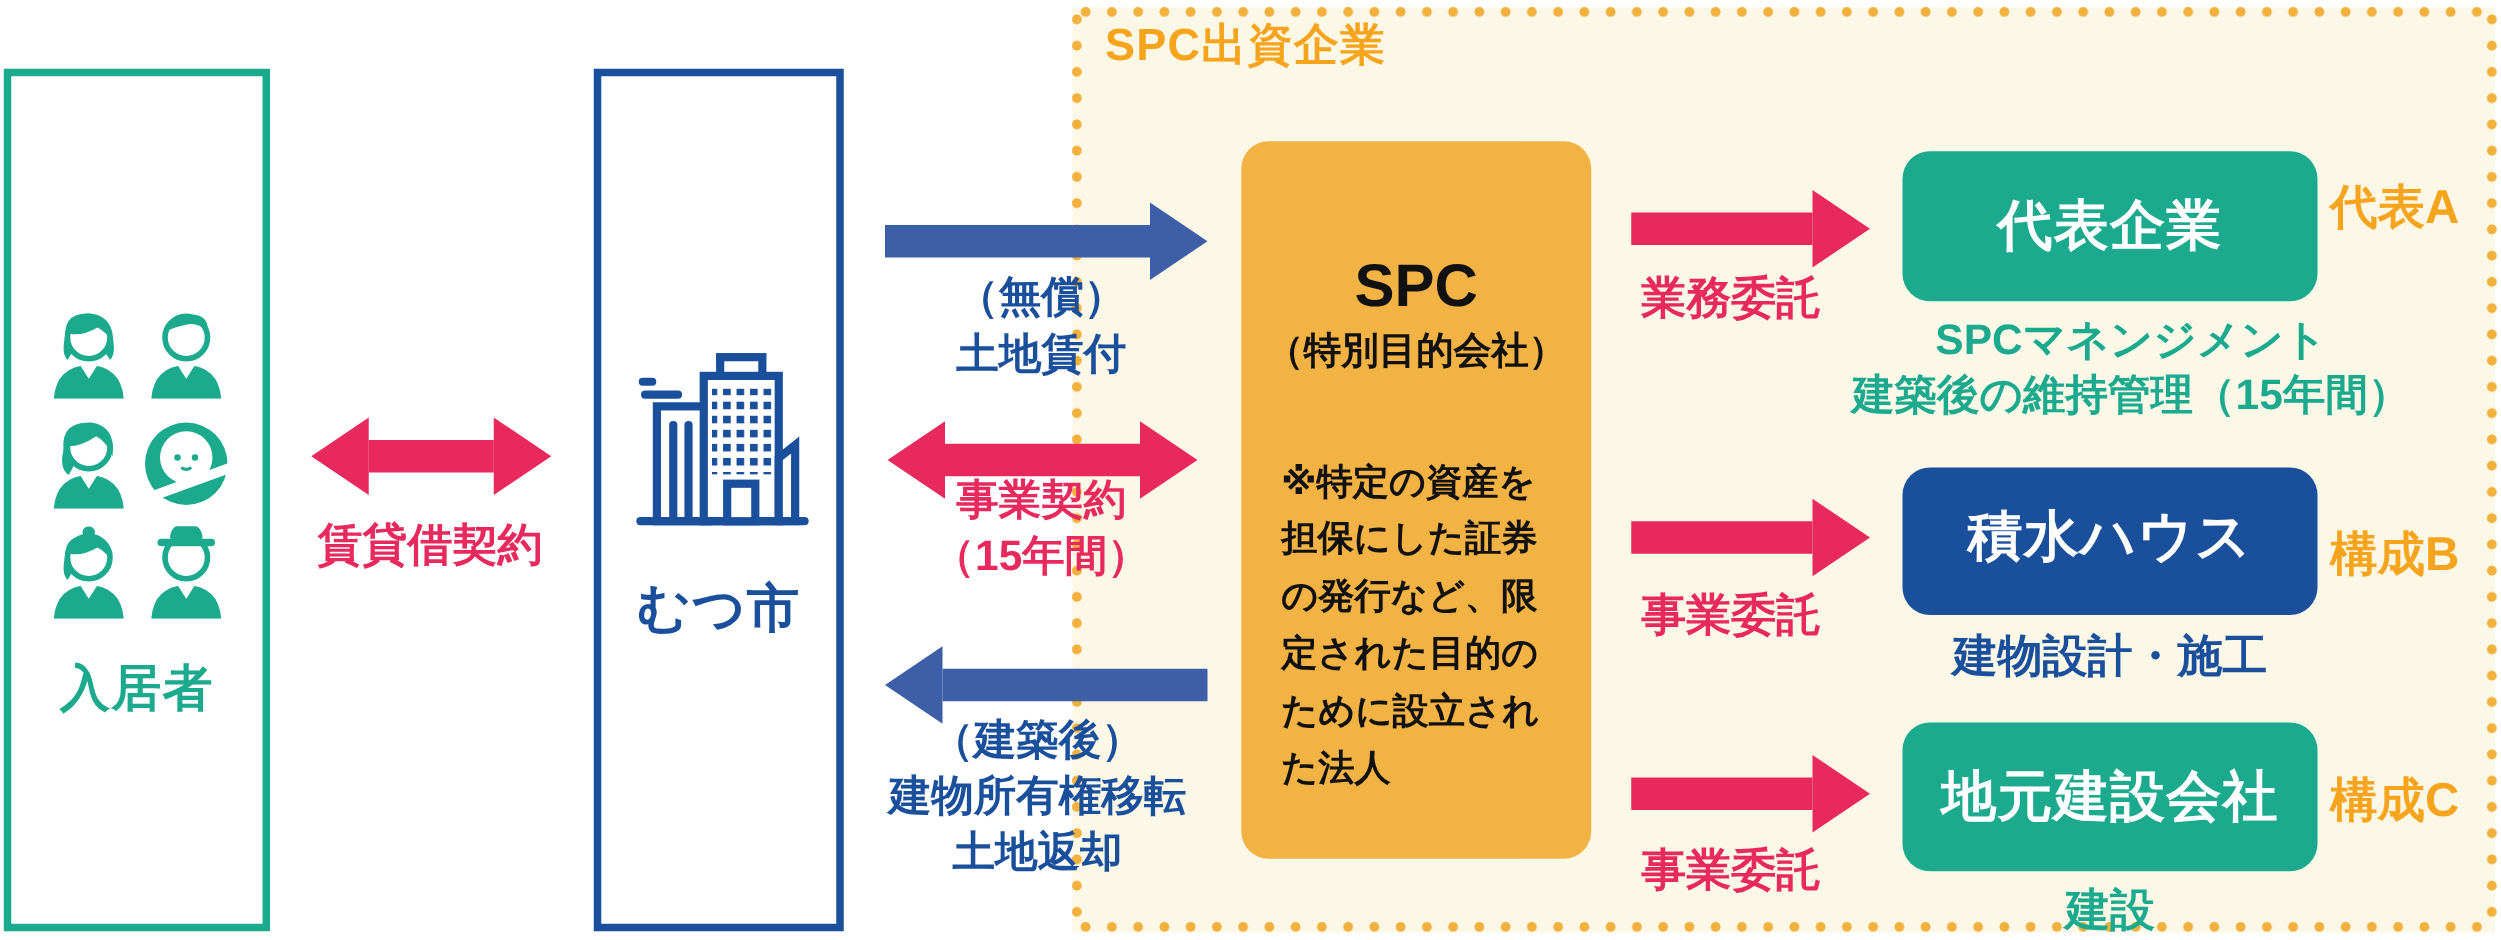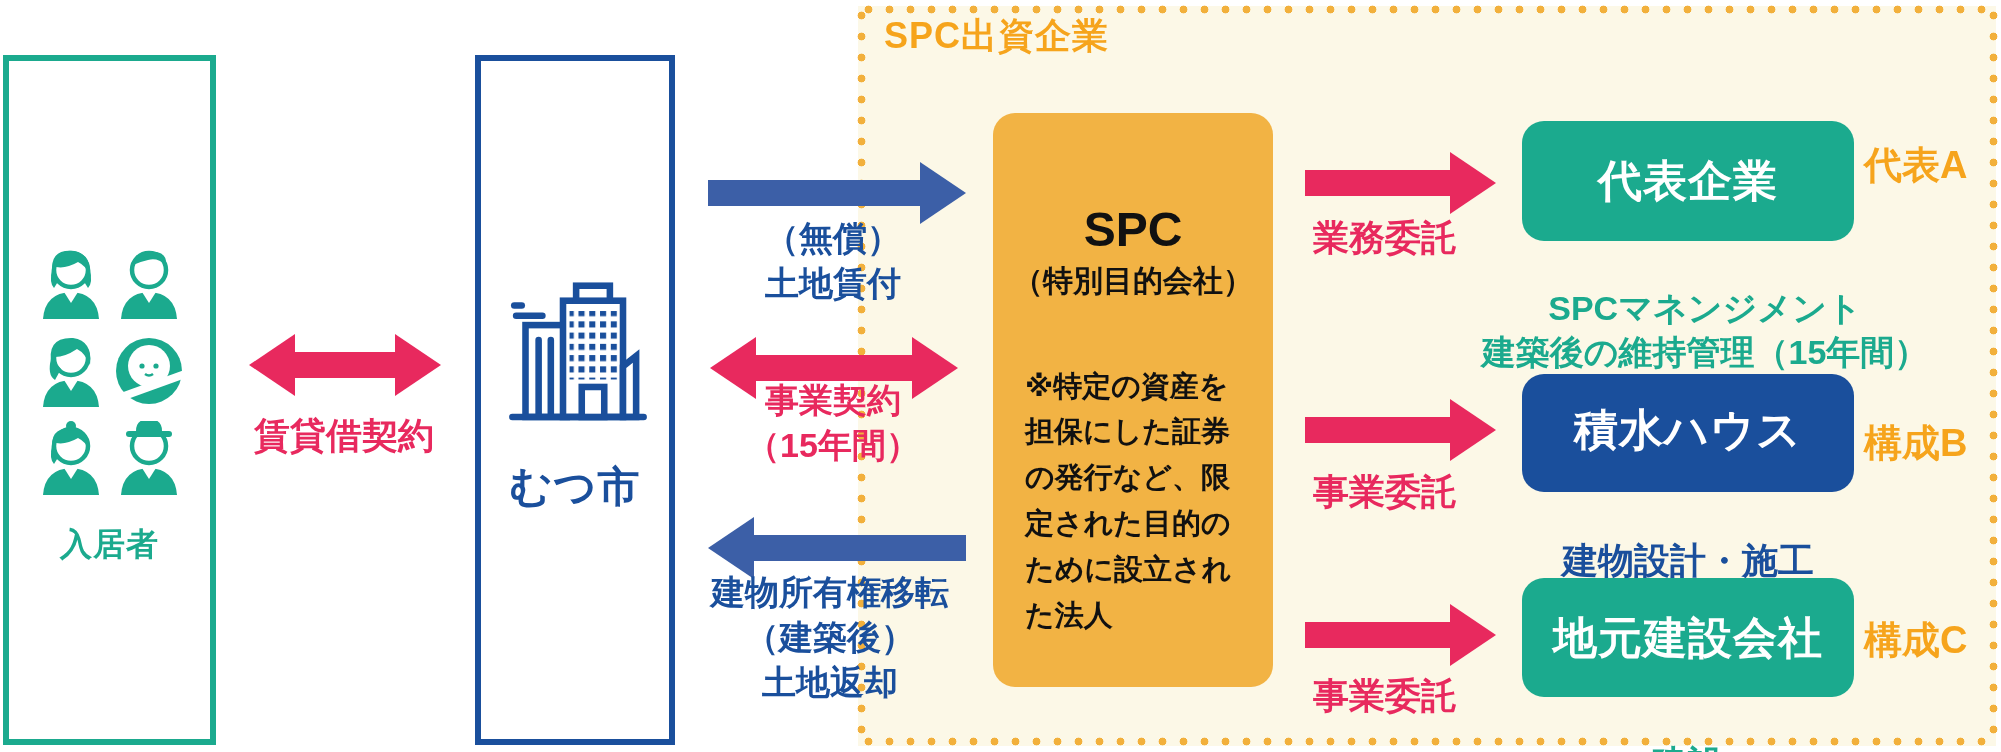--- a/index.html
+++ b/index.html
@@ -17,21 +17,21 @@
     position:relative;width:2001px;height:752px;background:#ffffff;overflow:hidden;
     font-family:"Liberation Sans","DejaVu Sans",sans-serif;font-weight:700;
   }
   .abs{position:absolute;}
 
   
   .outline-box{position:absolute;background:#fff;box-sizing:border-box;}
   .residents-box{left:3px;top:55px;width:213px;height:690px;border:6px solid var(--teal);}
   .city-box{left:475px;top:55px;width:200px;height:690px;border:6px solid var(--navy);}
   .box-label{position:absolute;width:100%;text-align:center;font-weight:800;letter-spacing:1px;}
-  .residents-label{top:462px;font-size:32px;color:var(--teal);}
+  .residents-label{top:462px;font-size:40px;color:var(--teal);}
   .city-label{top:398px;font-size:42px;color:var(--navy);}
 
   
   .people{position:absolute;left:26px;top:184px;display:grid;grid-template-columns:74px 74px;grid-auto-rows:76px;column-gap:4px;row-gap:12px;}
   .people .p{width:72px;height:74px;}
 
   
   .spc-area{left:858px;top:6px;width:1138px;height:740px;background:var(--cream);}
   .dots-h{position:absolute;height:9px;background-image:radial-gradient(circle,var(--dot) 3.6px,rgba(0,0,0,0) 4.2px);background-size:21px 9px;background-repeat:repeat-x;}
   .dots-v{position:absolute;width:9px;background-image:radial-gradient(circle,var(--dot) 3.6px,rgba(0,0,0,0) 4.2px);background-size:9px 21px;background-repeat:repeat-y;}
@@ -42,21 +42,21 @@
   .spc-title{margin-top:88px;text-align:center;font-size:48px;font-weight:800;line-height:1.2;color:#111;}
   .spc-sub{text-align:center;font-size:30px;font-weight:700;line-height:1.3;margin-top:2px;color:#111;}
   .spc-note{margin:64px auto 0 auto;width:216px;font-size:29px;line-height:1.58;font-weight:700;text-align:left;color:#111;}
 
   
   .partner{position:absolute;left:1522px;width:332px;border-radius:22px;color:#fff;text-align:center;font-weight:800;}
   .partner .pname{font-size:44px;letter-spacing:1px;}
   .p-teal{background:var(--teal);}
   .p-navy{background:var(--navy);}
   .tag{position:absolute;left:1864px;font-size:38px;font-weight:800;color:var(--tagorange);}
-  .pdesc{position:absolute;text-align:center;font-weight:800;line-height:1.3;margin-top:36px;}
+  .pdesc{position:absolute;text-align:center;font-weight:800;line-height:1.3;}
 
   
   .arr{position:absolute;height:26px;}
   .arr .shaft{position:absolute;left:0;top:0;width:100%;height:100%;}
   .arr.red .shaft{background:var(--red);}
   .arr.blue .shaft{background:var(--arrblue);}
   .arr .head{position:absolute;top:50%;width:0;height:0;border-top:31px solid transparent;border-bottom:31px solid transparent;transform:translateY(-50%);}
   .arr .head.r{left:100%;border-left:46px solid;}
   .arr .head.l{right:100%;border-right:46px solid;}
   .arr.red .head.r{border-left-color:var(--red);}
@@ -199,22 +199,22 @@
   <div class="alabel red" style="left:708px;top:378px;width:250px;font-size:34px;">
     <div>事業契約</div>
     <div>（15年間）</div>
   </div>
 
   <div class="arr blue" style="left:754px;top:535px;width:212px;">
     <div class="shaft"></div>
       <div class="head l"></div>
   </div>
   <div class="alabel navy" style="left:705px;top:570px;width:250px;font-size:34px;">
+    <div>（建築後）</div>
     <div>建物所有権移転</div>
-    <div>（建築後）</div>
     <div>土地返却</div>
   </div>
 
   <div class="abs spc-box">
     <div class="spc-title">SPC</div>
     <div class="spc-sub">（特別目的会社）</div>
     <div class="spc-note">※特定の資産を担保にした証券の発行など、限定された目的のために設立された法人</div>
   </div>
 
   <div class="arr red" style="left:1305px;top:170px;width:145px;">

